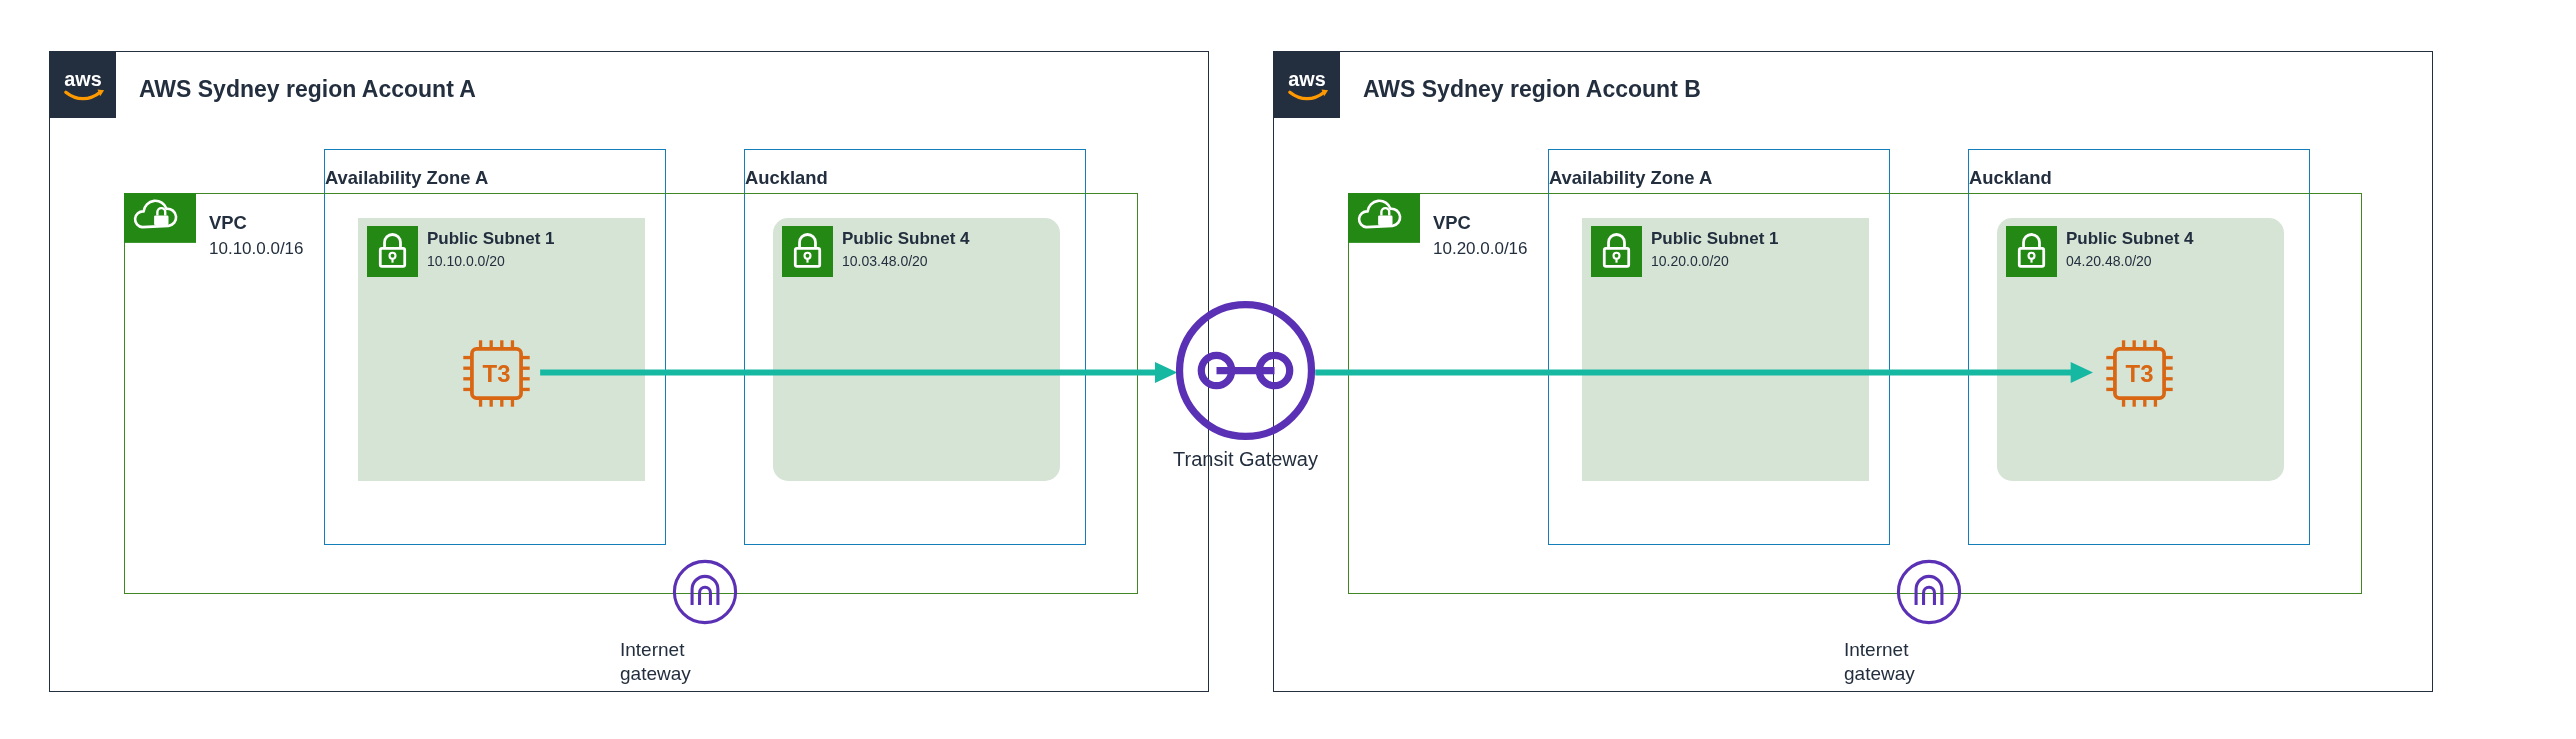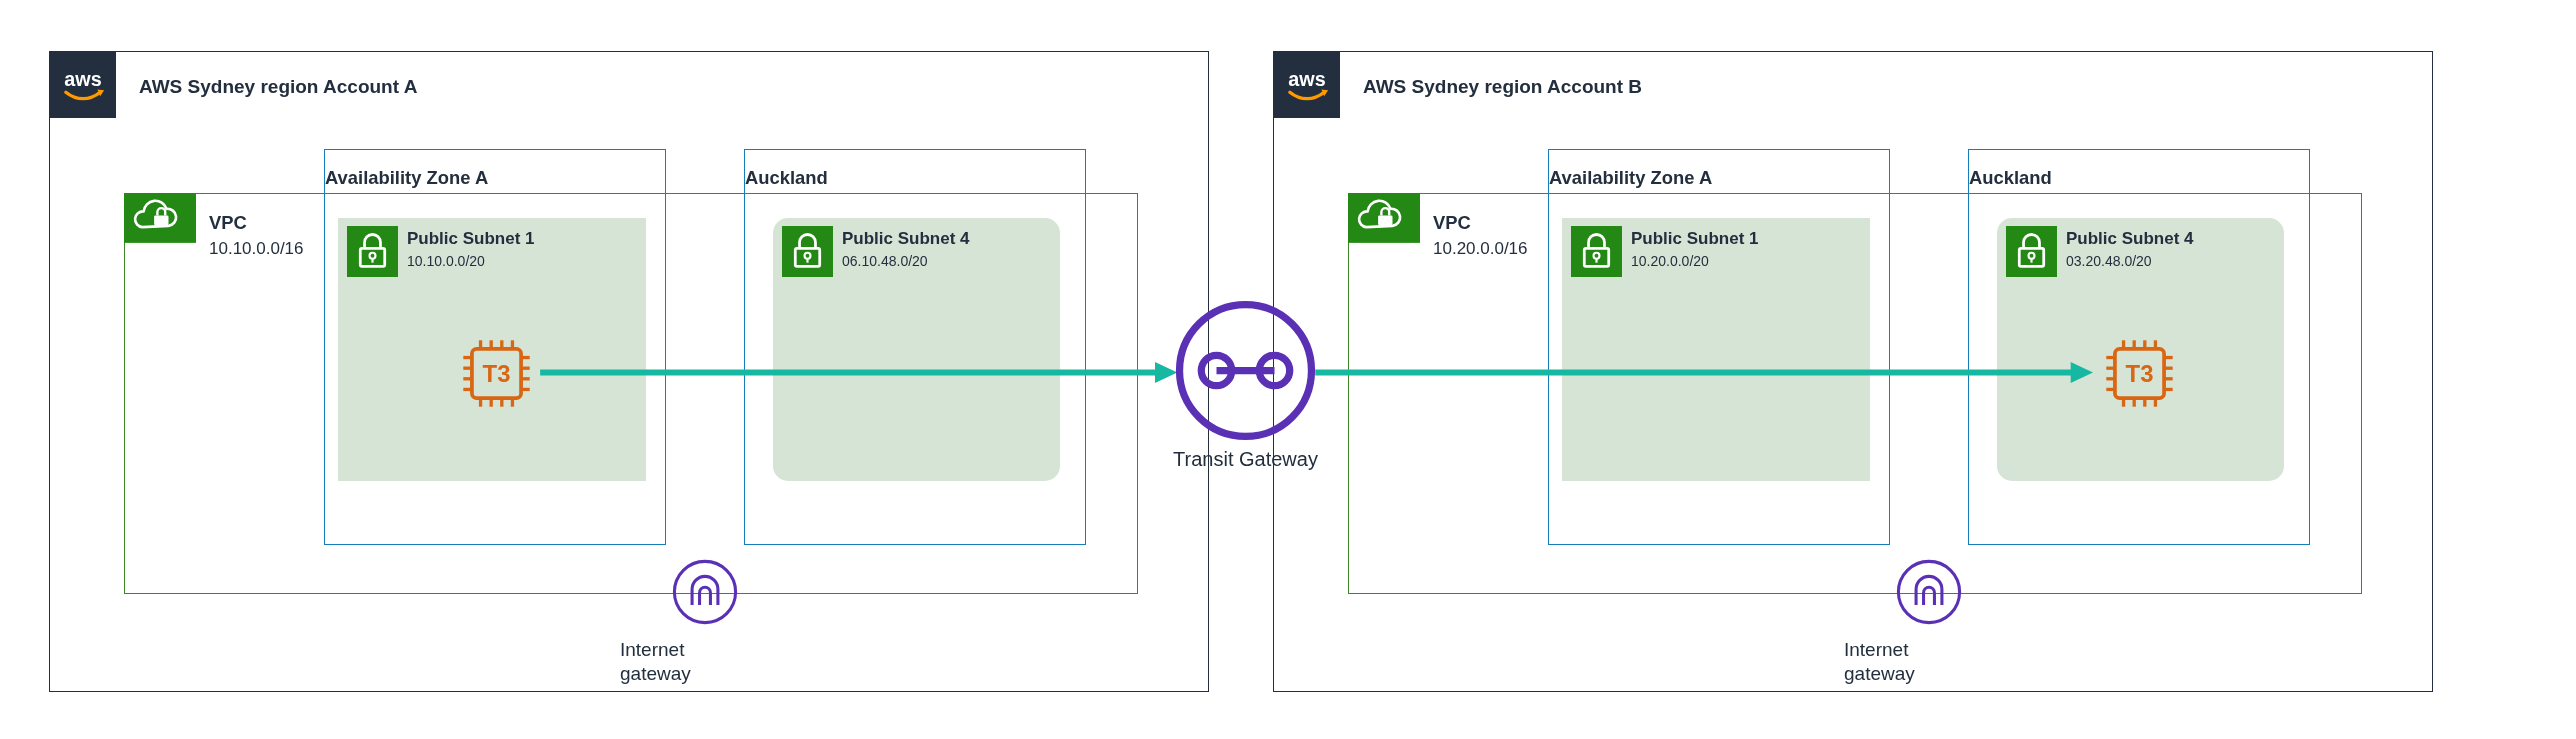--- a/index.html
+++ b/index.html
@@ -9,33 +9,33 @@
     font-family:"Liberation Sans", sans-serif;
     color:var(--text_dark,#232F3E);
     overflow:hidden;
   }
   .account{position:absolute;top:51px;width:1158px;height:639px;border:1.3px solid var(--account_border,#232F3E);z-index:1;}
   .account-a{left:49px;}
   .account-b{left:1273px;}
   .account > div{position:absolute;}
   .aws-logo{left:0;top:0;width:66px;height:66px;}
   .aws-logo svg{display:block;width:100%;height:100%;}
-  .account-title{left:89px;top:24px;font-weight:bold;font-size:19px;white-space:nowrap;}
+  .account-title{left:89px;top:24px;font-weight:bold;font-size:23px;white-space:nowrap;}
   .vpc-box{left:74px;top:141px;width:1012px;height:399px;border:1.3px solid var(--vpc_green,#3F8624);z-index:2;}
   .vpc-icon{left:74px;top:141px;width:72px;height:50px;z-index:4;}
   .vpc-icon svg{display:block;width:100%;height:100%;}
   .vpc-text{left:159px;top:160px;z-index:4;}
   .vpc-name{font-weight:bold;font-size:18.4px;}
   .vpc-cidr{font-size:17px;margin-top:5.3px;}
   .az-box{top:97px;width:340px;height:394px;border:1.3px solid var(--az_blue,#147EBA);z-index:2;}
   .az-a{left:274px;}
   .az-b{left:694px;}
   .az-label{padding-top:17px;text-align:left;font-weight:bold;font-size:18.4px;}
   .subnet{top:166px;width:287px;height:263px;background:var(--subnet_fill,#D6E4D6);z-index:3;}
-  .subnet-1{left:288px;padding-left:21px;}
+  .subnet-1{left:308px;}
   .subnet-4{left:723px;border-radius:15px;}
   .subnet > div{position:absolute;}
   .subnet-icon{left:8.5px;top:8px;width:51px;height:51px;}
   .subnet-icon svg{display:block;width:100%;height:100%;}
   .subnet-text{left:69px;top:10.5px;}
   .subnet-name{font-weight:bold;font-size:17px;white-space:nowrap;}
   .subnet-cidr{font-size:14px;margin-top:4.6px;white-space:nowrap;}
   .t3{top:279px;width:85px;height:85px;z-index:5;}
   .t3 svg{display:block;width:100%;height:100%;}
   .t3-s1{left:404px;}
@@ -109,21 +109,21 @@
         <svg viewBox="0 0 48 48">
           <rect x="0" y="0" width="48" height="48" fill="#248814"></rect>
           <path d="M16.5 21 v-5.5 a7.5 7.5 0 0 1 15 0 V21" stroke="#ffffff" stroke-width="2.6" fill="none"></path>
           <rect x="12.5" y="21" width="23" height="17" rx="1.5" stroke="#ffffff" stroke-width="2.6" fill="none"></rect>
           <circle cx="24" cy="28" r="2.8" stroke="#ffffff" stroke-width="2" fill="none"></circle>
           <line x1="24" y1="30.8" x2="24" y2="34.5" stroke="#ffffff" stroke-width="2"></line>
         </svg>
       </div>
       <div class="subnet-text">
         <div class="subnet-name">Public Subnet 4</div>
-        <div class="subnet-cidr">06.10.48.0/20</div>
+        <div class="subnet-cidr">10.03.48.0/20</div>
       </div>
     </div>
 
     <div class="t3 t3-s1">
       <svg viewBox="0 0 64 64">
         <g stroke="#D86613" stroke-width="2.5">
           <line x1="20" y1="7" x2="20" y2="13.5"></line>
             <line x1="28" y1="7" x2="28" y2="13.5"></line>
             <line x1="36" y1="7" x2="36" y2="13.5"></line>
             <line x1="44" y1="7" x2="44" y2="13.5"></line>
@@ -211,21 +211,21 @@
         <svg viewBox="0 0 48 48">
           <rect x="0" y="0" width="48" height="48" fill="#248814"></rect>
           <path d="M16.5 21 v-5.5 a7.5 7.5 0 0 1 15 0 V21" stroke="#ffffff" stroke-width="2.6" fill="none"></path>
           <rect x="12.5" y="21" width="23" height="17" rx="1.5" stroke="#ffffff" stroke-width="2.6" fill="none"></rect>
           <circle cx="24" cy="28" r="2.8" stroke="#ffffff" stroke-width="2" fill="none"></circle>
           <line x1="24" y1="30.8" x2="24" y2="34.5" stroke="#ffffff" stroke-width="2"></line>
         </svg>
       </div>
       <div class="subnet-text">
         <div class="subnet-name">Public Subnet 4</div>
-        <div class="subnet-cidr">03.20.48.0/20</div>
+        <div class="subnet-cidr">04.20.48.0/20</div>
       </div>
     </div>
 
     <div class="t3 t3-s4">
       <svg viewBox="0 0 64 64">
         <g stroke="#D86613" stroke-width="2.5">
           <line x1="20" y1="7" x2="20" y2="13.5"></line>
             <line x1="28" y1="7" x2="28" y2="13.5"></line>
             <line x1="36" y1="7" x2="36" y2="13.5"></line>
             <line x1="44" y1="7" x2="44" y2="13.5"></line>

